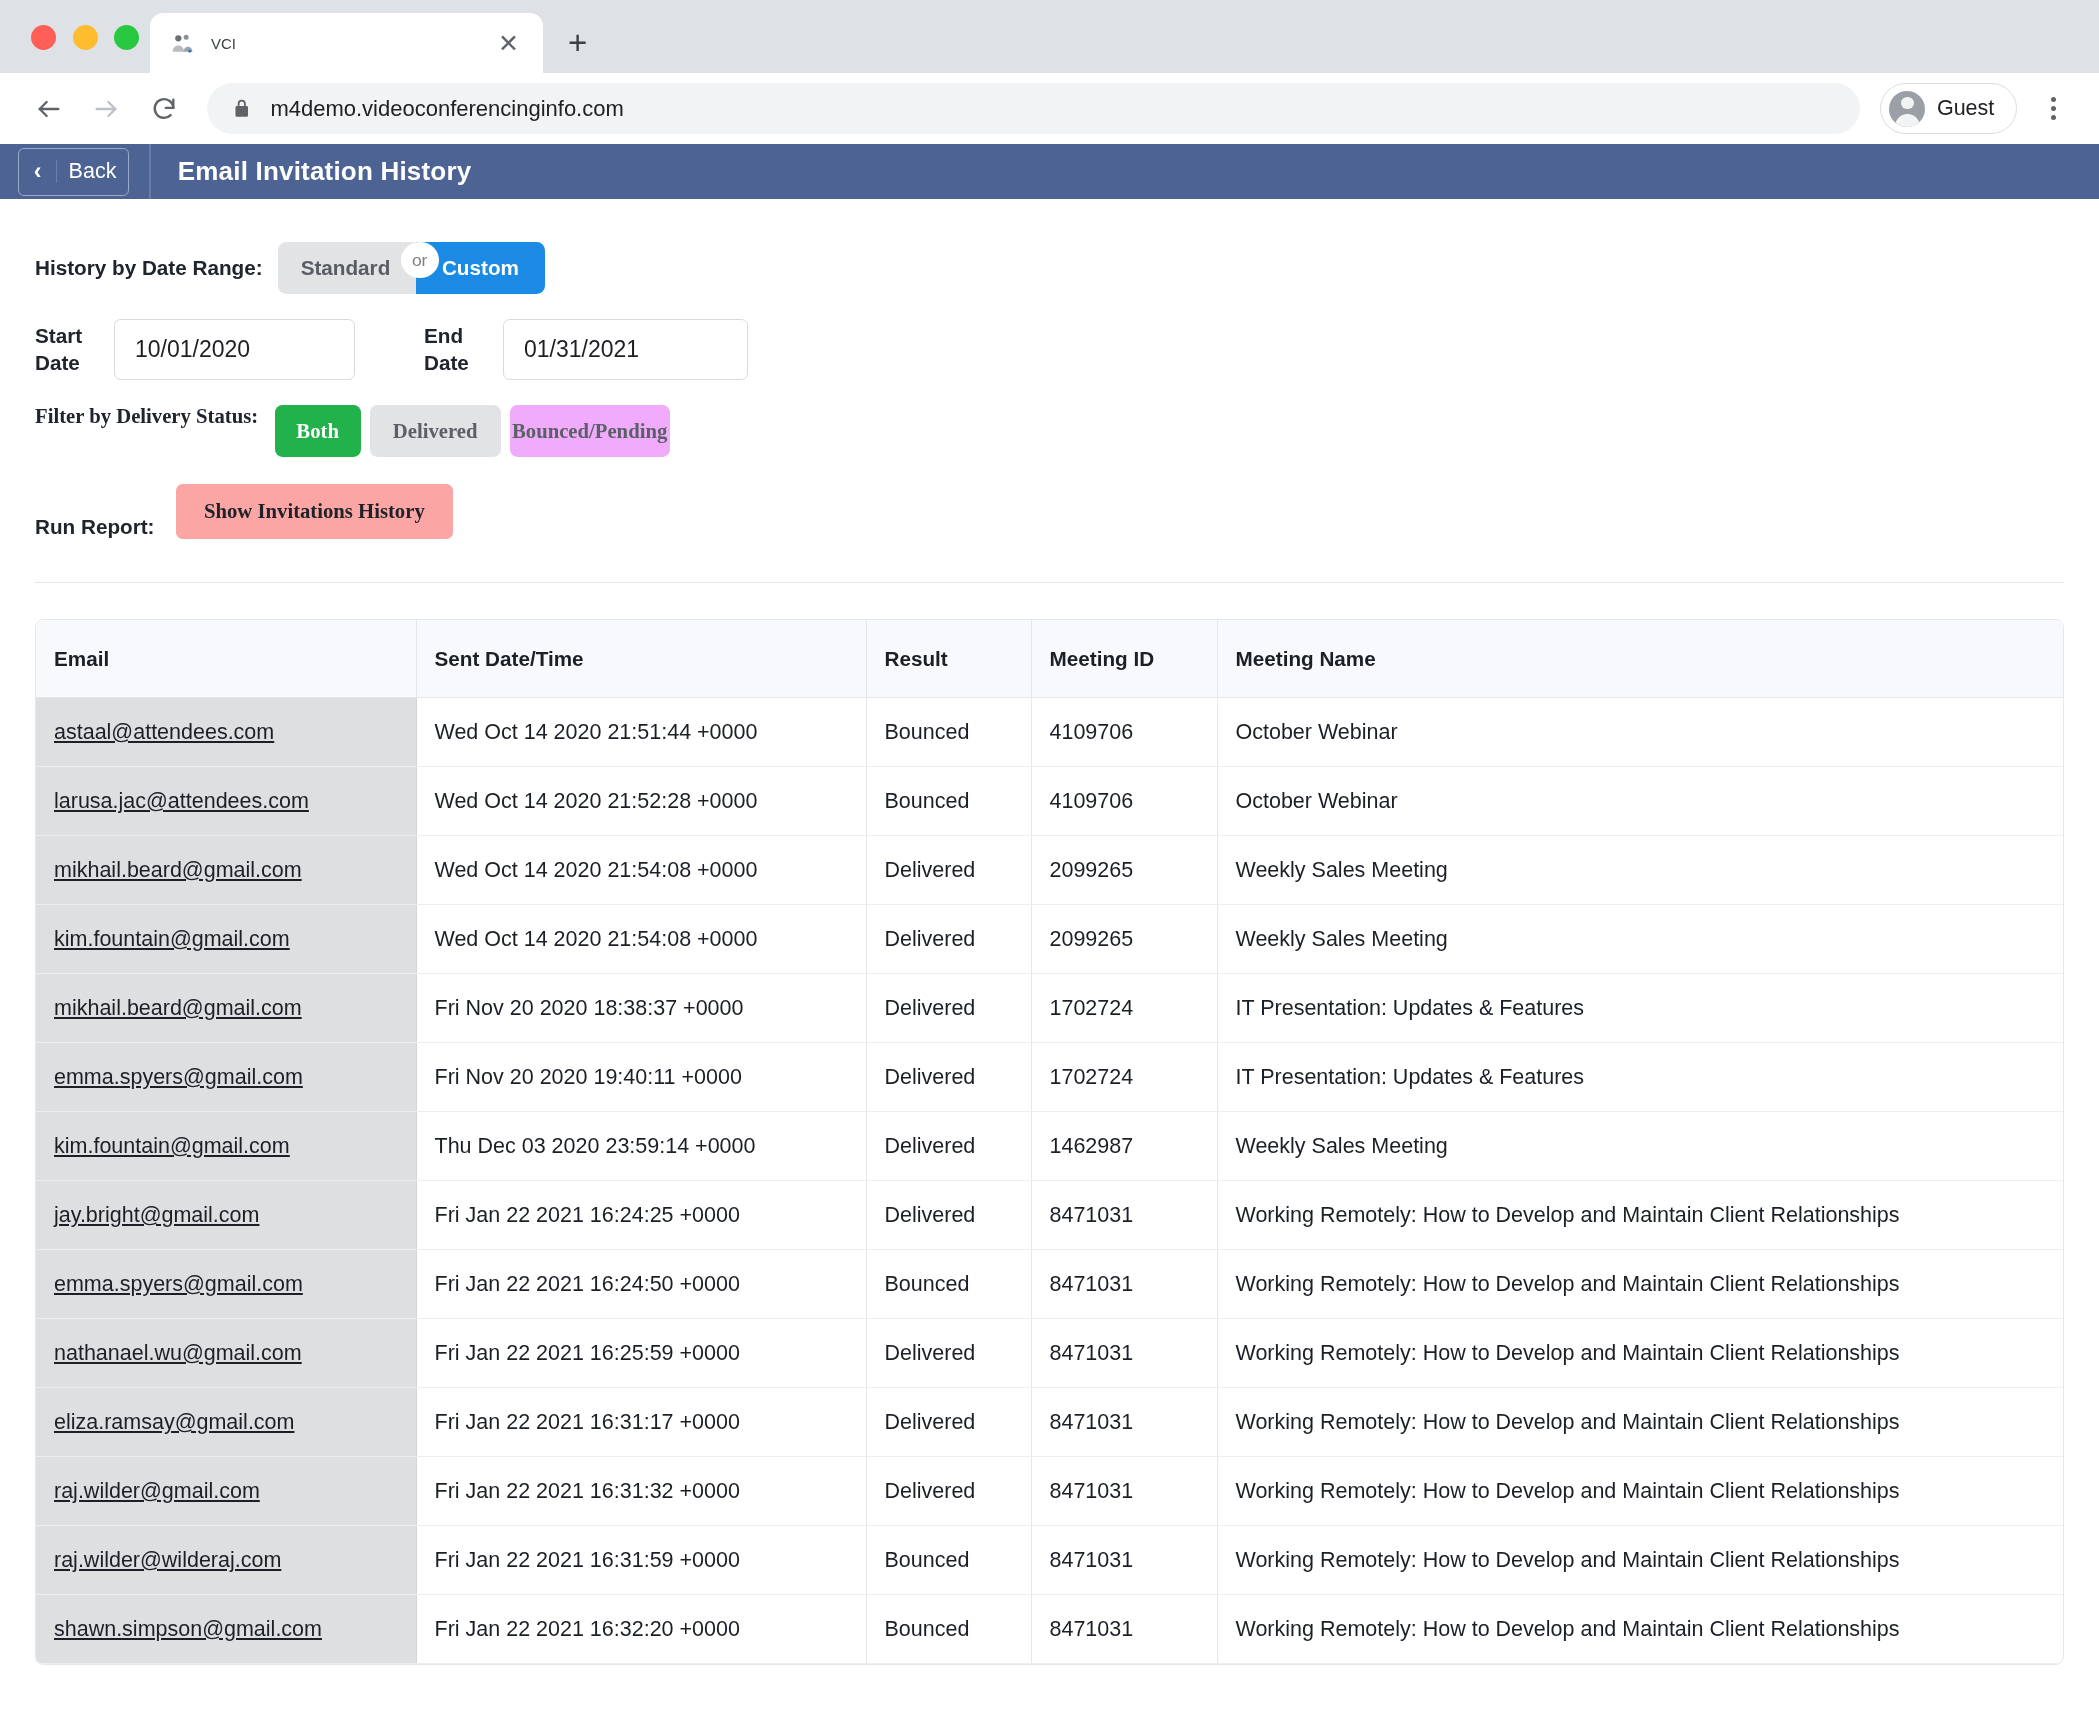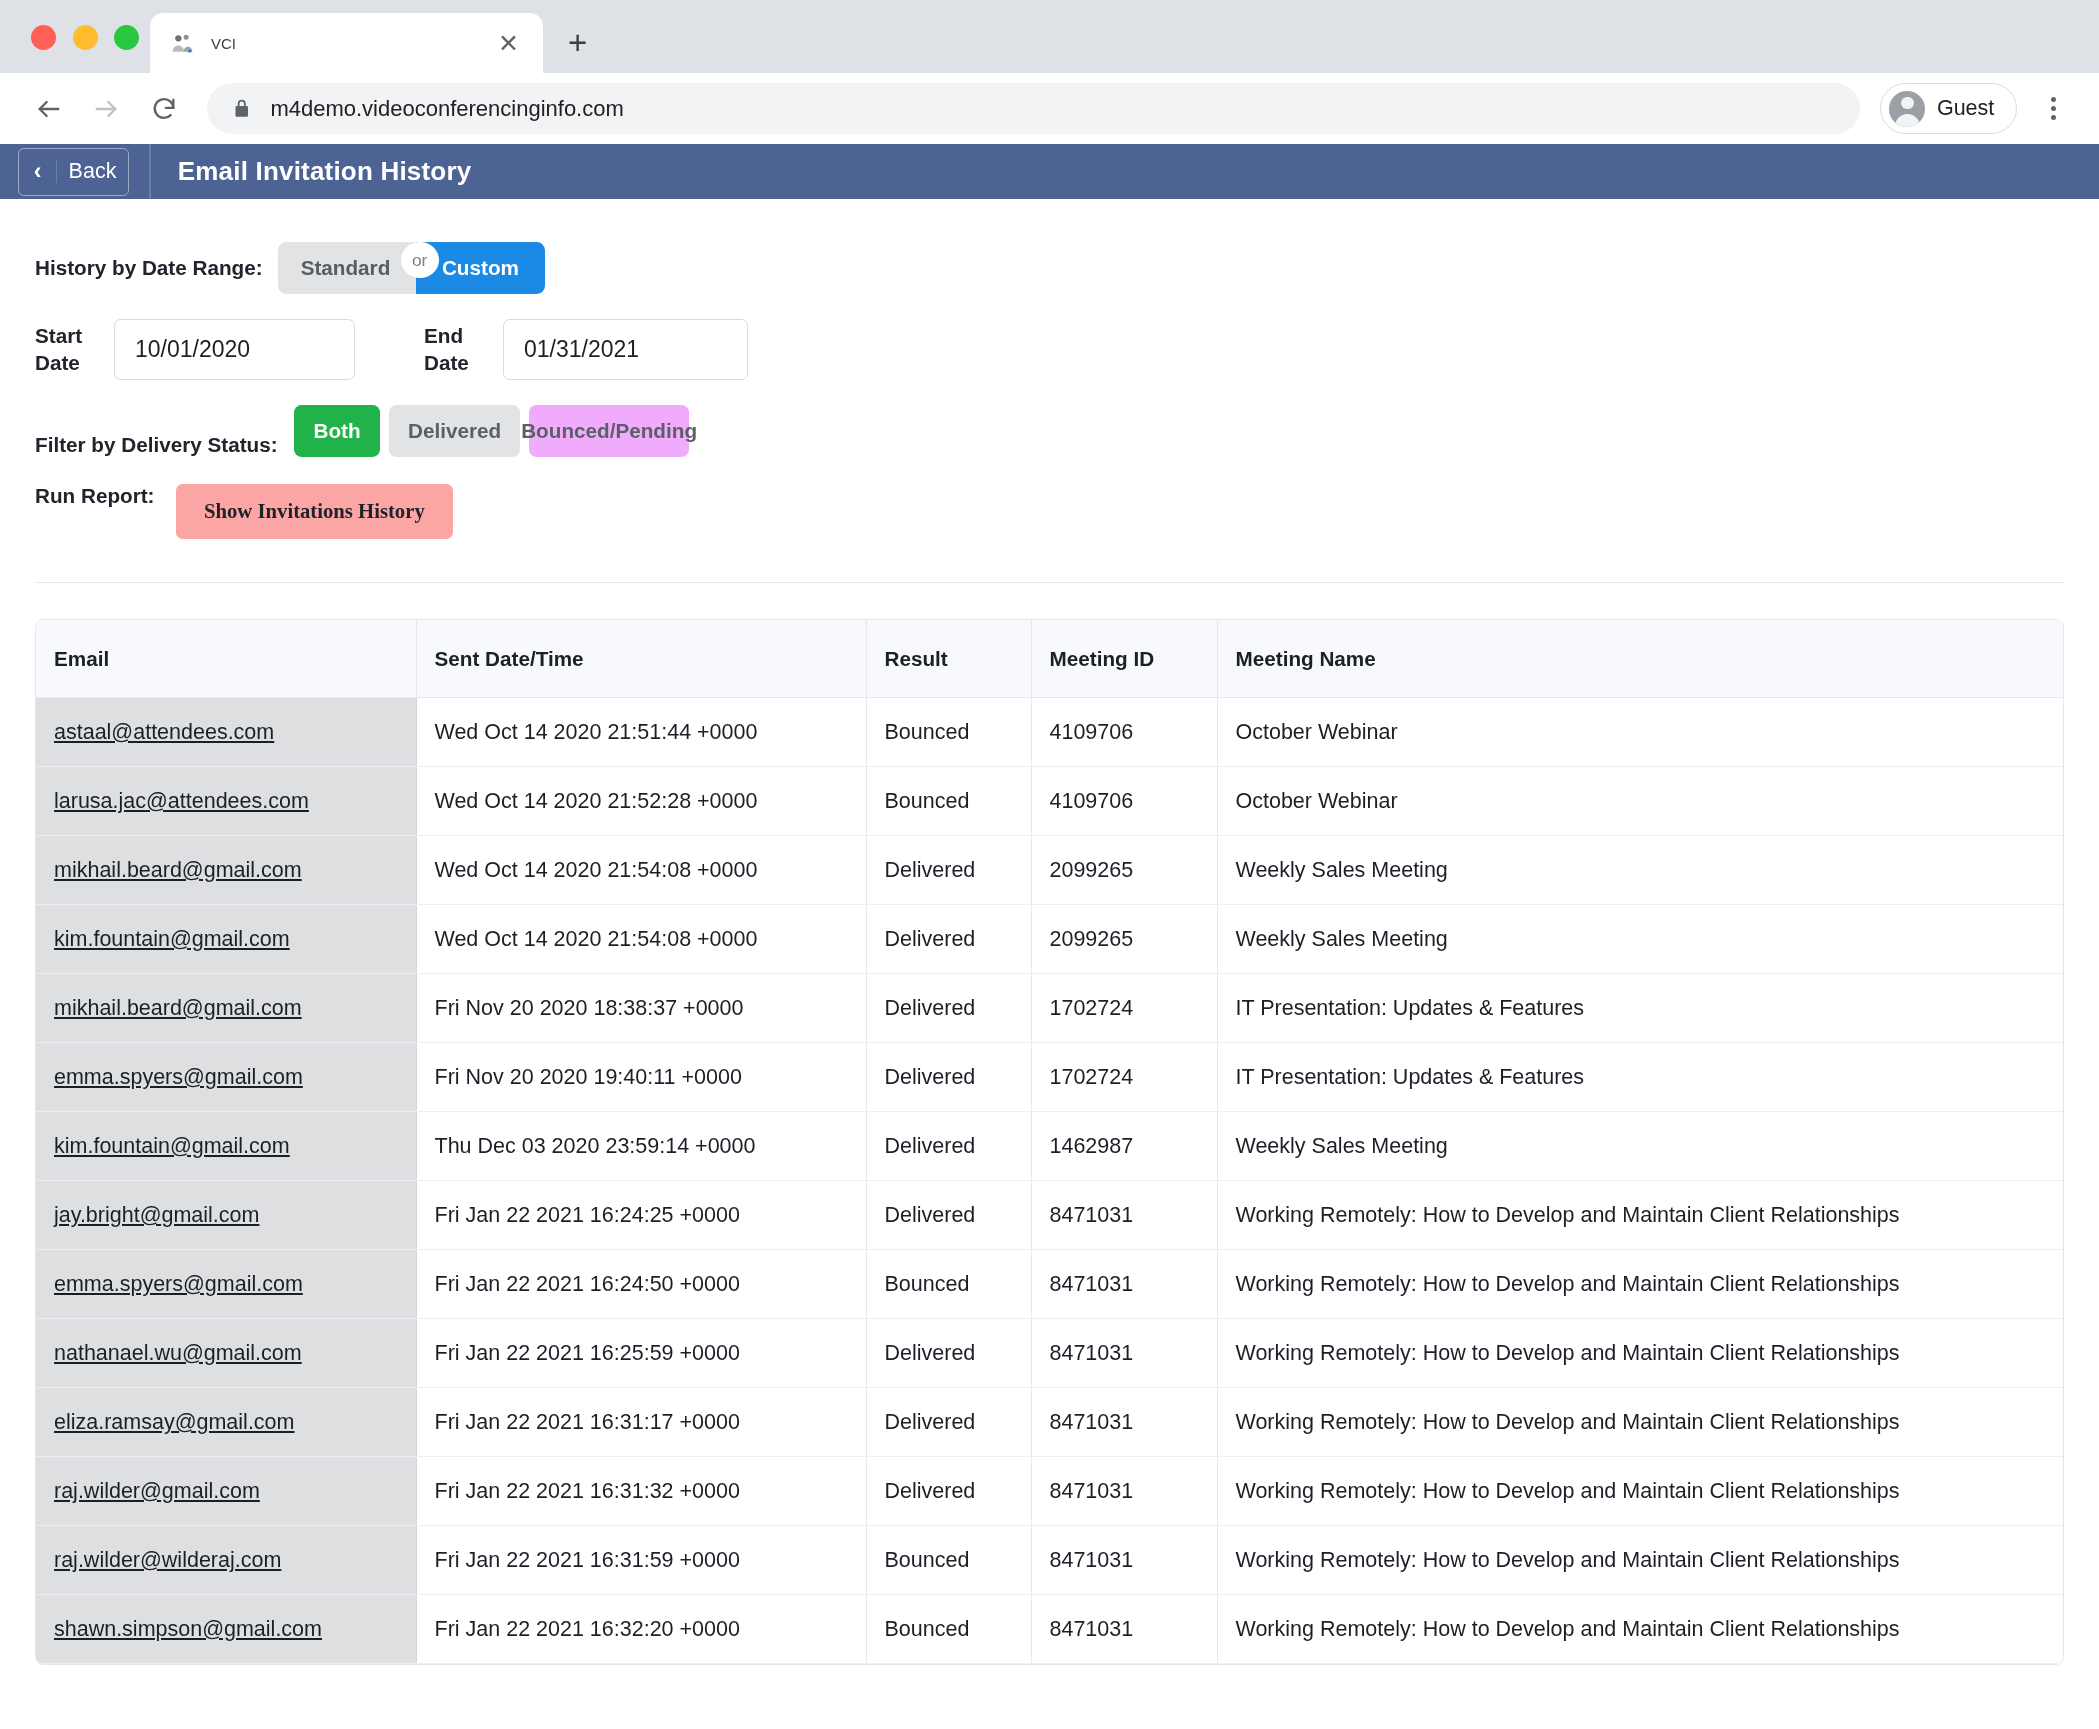--- a/index.html
+++ b/index.html
@@ -278,41 +278,42 @@
     padding: 0 20px;
     font-family: inherit;
     outline: none;
   }
   #start-date-input { width: 241px; margin-left: 23px; }
   #end-date-input { width: 245px; margin-left: 23px; }
   .end-label { margin-left: 69px; }
 
   .status-row {
     display: flex;
-    align-items: flex-end;
+    align-items: flex-start;
     margin-top: 25px;
+    font-family: Liberation Serif, serif;
   }
   .status-btns { display: flex; margin-left: 16.5px; gap: 9px; }
   .status-btn {
     height: 52px;
     border-radius: 7.4px;
     display: flex; align-items: center; justify-content: center;
     font-size: 20.7px;
     font-weight: bold;
     cursor: pointer;
     border: none;
     font-family: inherit;
   }
   .status-btn.both { width: 86px; background: #22b24c; color: #ffffff; }
   .status-btn.delivered { width: 131px; background: #e2e3e5; color: #5b6067; }
   .status-btn.bounced { width: 160px; background: #f0abfc; color: #5b6067; }
 
   .run-row {
     display: flex;
-    align-items: flex-start;
+    align-items: flex-end;
     margin-top: 26.5px;
   }
   .run-label {
     font-size: 20.7px;
     font-weight: bold;
     color: #20242c;
   }
   .run-btn {
     margin-left: 21.5px;
     height: 55px;

